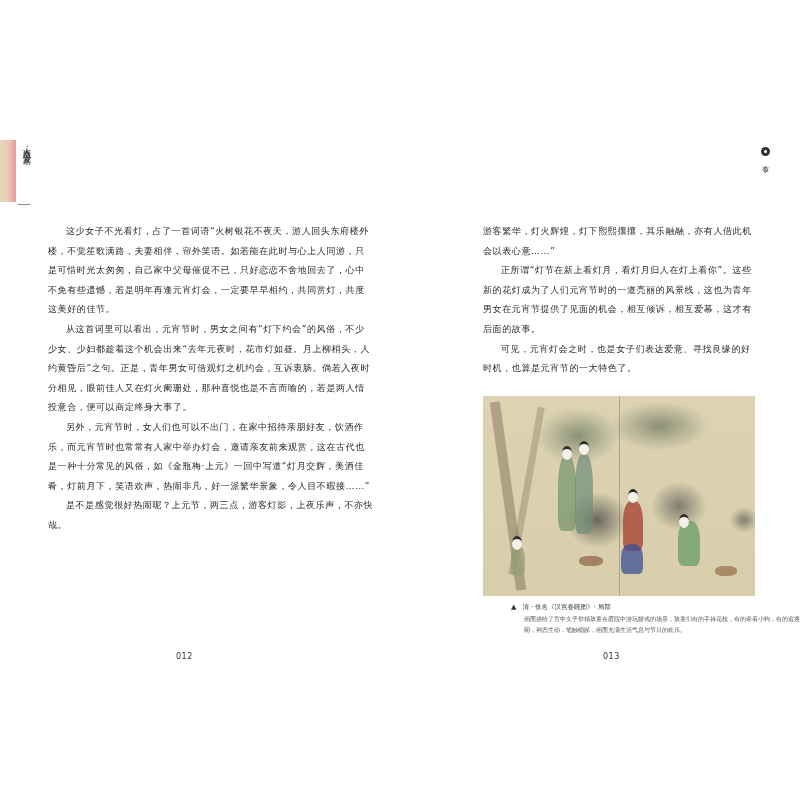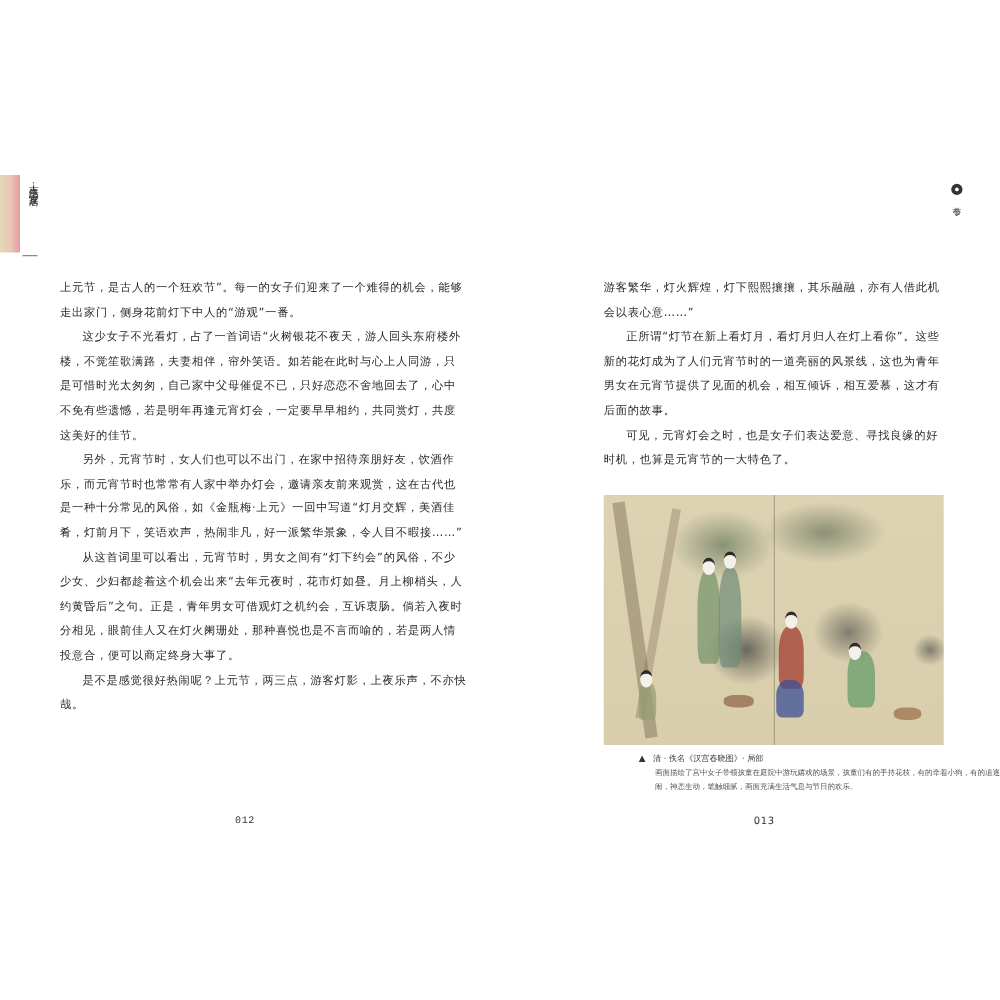--- a/index.html
+++ b/index.html
@@ -46,42 +46,41 @@
   .figure .fold { position:absolute; left:136px; top:0; width:1px; height:200px; background:rgba(90,80,60,0.35); }
   .figure .fig-tree { position:absolute; left:20px; top:5px; width:10px; height:190px; background:rgba(120,105,80,0.45); transform:rotate(-8deg); }
   .figure .fig-tree2 { position:absolute; left:40px; top:10px; width:7px; height:170px; background:rgba(130,110,85,0.35); transform:rotate(10deg); }
   .figure .person { position:absolute; border-radius:40% 40% 20% 20%; }
   .figure .head { position:absolute; width:10px; height:11px; border-radius:50%; background:#f4f0ea; border-top:3px solid #2d2a28; }
   .caption { position:absolute; left:483px; top:602px; width:300px; font-size:6px; line-height:11px; color:#333;margin-left:28px; }
   .caption-title { font-size:6.5px; }
   .caption-mark { display:inline-block; margin-right:6px; font-size:7px; }
   .caption-body { padding-left:13px; color:#555; }
   .page-num { position:absolute; top:652px; font-size:8px; color:#333; letter-spacing:0.5px; }
-  .page-num-left { left:188px;font-family:Liberation Mono, monospace; }
+  .page-num-left { left:176px; }
   .page-num-right { left:603px; }
 </style>
 </head>
 <body>
 
 <div class="spread">
 
   <div class="side-tab"></div>
   <div class="side-title">古人生活·宜家居</div>
   <div class="side-title-rule"></div>
 
   <div class="right-header">
     <div class="emblem"></div>
     <div class="right-header-text">节令</div>
   </div>
 
   <div class="page page-left">
-    <p class="para">上元节，是古人的一个狂欢节”。每一的女子们迎来了一个难得的机会，能够走出家门，侧身花前灯下中人的“游观”一番。</p>
     <p class="para indent">这少女子不光看灯，占了一首词语“火树银花不夜天，游人回头东府楼外楼，不觉笙歌满路，夫妻相伴，帘外笑语。如若能在此时与心上人同游，只是可惜时光太匆匆，自己家中父母催促不已，只好恋恋不舍地回去了，心中不免有些遗憾，若是明年再逢元宵灯会，一定要早早相约，共同赏灯，共度这美好的佳节。</p>
+    <p class="para indent">从这首词里可以看出，元宵节时，男女之间有“灯下约会”的风俗，不少少女、少妇都趁着这个机会出来“去年元夜时，花市灯如昼。月上柳梢头，人约黄昏后”之句。正是，青年男女可借观灯之机约会，互诉衷肠。倘若入夜时分相见，眼前佳人又在灯火阑珊处，那种喜悦也是不言而喻的，若是两人情投意合，便可以商定终身大事了。</p>
     <p class="para indent">另外，元宵节时，女人们也可以不出门，在家中招待亲朋好友，饮酒作乐，而元宵节时也常常有人家中举办灯会，邀请亲友前来观赏，这在古代也是一种十分常见的风俗，如《金瓶梅·上元》一回中写道“灯月交辉，美酒佳肴，灯前月下，笑语欢声，热闹非凡，好一派繁华景象，令人目不暇接……”</p>
-    <p class="para indent">从这首词里可以看出，元宵节时，男女之间有“灯下约会”的风俗，不少少女、少妇都趁着这个机会出来“去年元夜时，花市灯如昼。月上柳梢头，人约黄昏后”之句。正是，青年男女可借观灯之机约会，互诉衷肠。倘若入夜时分相见，眼前佳人又在灯火阑珊处，那种喜悦也是不言而喻的，若是两人情投意合，便可以商定终身大事了。</p>
     <p class="para indent">是不是感觉很好热闹呢？上元节，两三点，游客灯影，上夜乐声，不亦快哉。</p>
   </div>
 
   <div class="page page-right">
     <p class="para">游客繁华，灯火辉煌，灯下熙熙攘攘，其乐融融，亦有人借此机会以表心意……”</p>
     <p class="para indent">正所谓“灯节在新上看灯月，看灯月归人在灯上看你”。这些新的花灯成为了人们元宵节时的一道亮丽的风景线，这也为青年男女在元宵节提供了见面的机会，相互倾诉，相互爱慕，这才有后面的故事。</p>
     <p class="para indent">可见，元宵灯会之时，也是女子们表达爱意、寻找良缘的好时机，也算是元宵节的一大特色了。</p>
   </div>
 
   <div class="figure" title="古画：仕女与孩童在园中嬉戏图（局部）">

